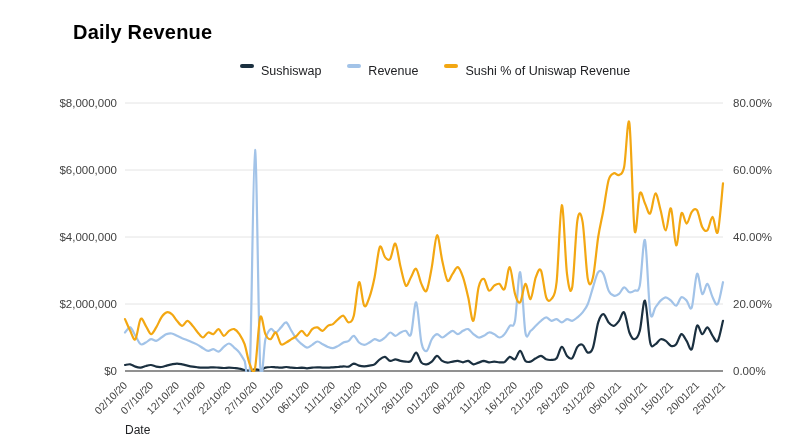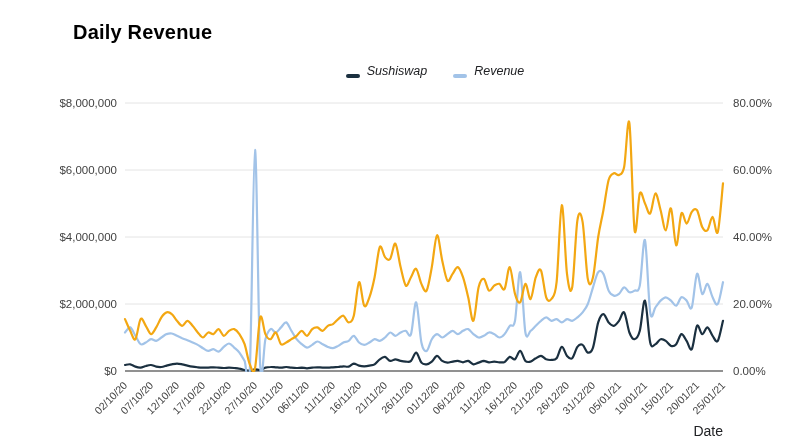--- a/index.html
+++ b/index.html
@@ -2,40 +2,44 @@
 <html><head>
 <meta charset="utf-8">
 <style>
   html,body{margin:0;padding:0;background:#fff;}
   .page{position:relative;width:800px;height:447px;background:#fff;overflow:hidden;
         font-family:"Liberation Sans",sans-serif;margin-left:35px;}
   .chart-title{position:absolute;left:38px;top:20px;margin:0;font-size:20px;line-height:24px;
         font-weight:700;color:#000;letter-spacing:.2px;}
   .legend{position:absolute;left:0;right:0;top:64px;display:flex;justify-content:center;
         align-items:center;gap:26px;}
-  .legend-item{display:flex;align-items:flex-end;gap:7px;font-size:12.5px;color:#202124;cursor:pointer;font-style:italic;}
+  .legend-item{display:flex;align-items:flex-start;gap:7px;font-size:12.5px;color:#202124;cursor:pointer;}
   .legend-swatch{width:14px;height:4px;border-radius:2px;display:inline-block;background:#888;}
   #chart-svg{position:absolute;left:0;top:0;font-family:"Liberation Sans",sans-serif;}
-  .x-title{position:absolute;left:90px;width:598px;top:423px;text-align:right;
-        font-size:14px;color:#202124;}
+  .x-title{position:absolute;left:90px;width:598px;top:423px;text-align:left;
+        font-size:12px;color:#202124;}
 </style>
 </head>
 <body>
 
 <div class="page">
   <h1 class="chart-title">Daily Revenue</h1>
 
   <div class="legend">
     <div class="legend-item">
       <span class="legend-swatch" style="background: rgb(27, 48, 64);"></span>
       <span>Sushiswap</span>
     </div>
     <div class="legend-item">
       <span class="legend-swatch" style="background: rgb(162, 195, 232);"></span>
       <span>Revenue</span>
+    </div>
+    <div class="legend-item">
+      <span class="legend-swatch" style="background: rgb(243, 167, 18);"></span>
+      <span>Sushi % of Uniswap Revenue</span>
     </div>
   </div>
 
   <svg id="chart-svg" width="800" height="447" viewBox="0 0 800 447">
       <clipPath id="pc">
         <rect x="87" y="89" width="604" height="283"></rect>
       </clipPath>
       <line x1="90" y1="103" x2="688" y2="103" stroke="#e4e4e4" stroke-width="1"></line>
       <text x="82" y="107" text-anchor="end" fill="#424242" font-size="11.5">$8,000,000</text>
       <text x="698" y="107" text-anchor="start" fill="#424242" font-size="11.5">80.00%</text>

